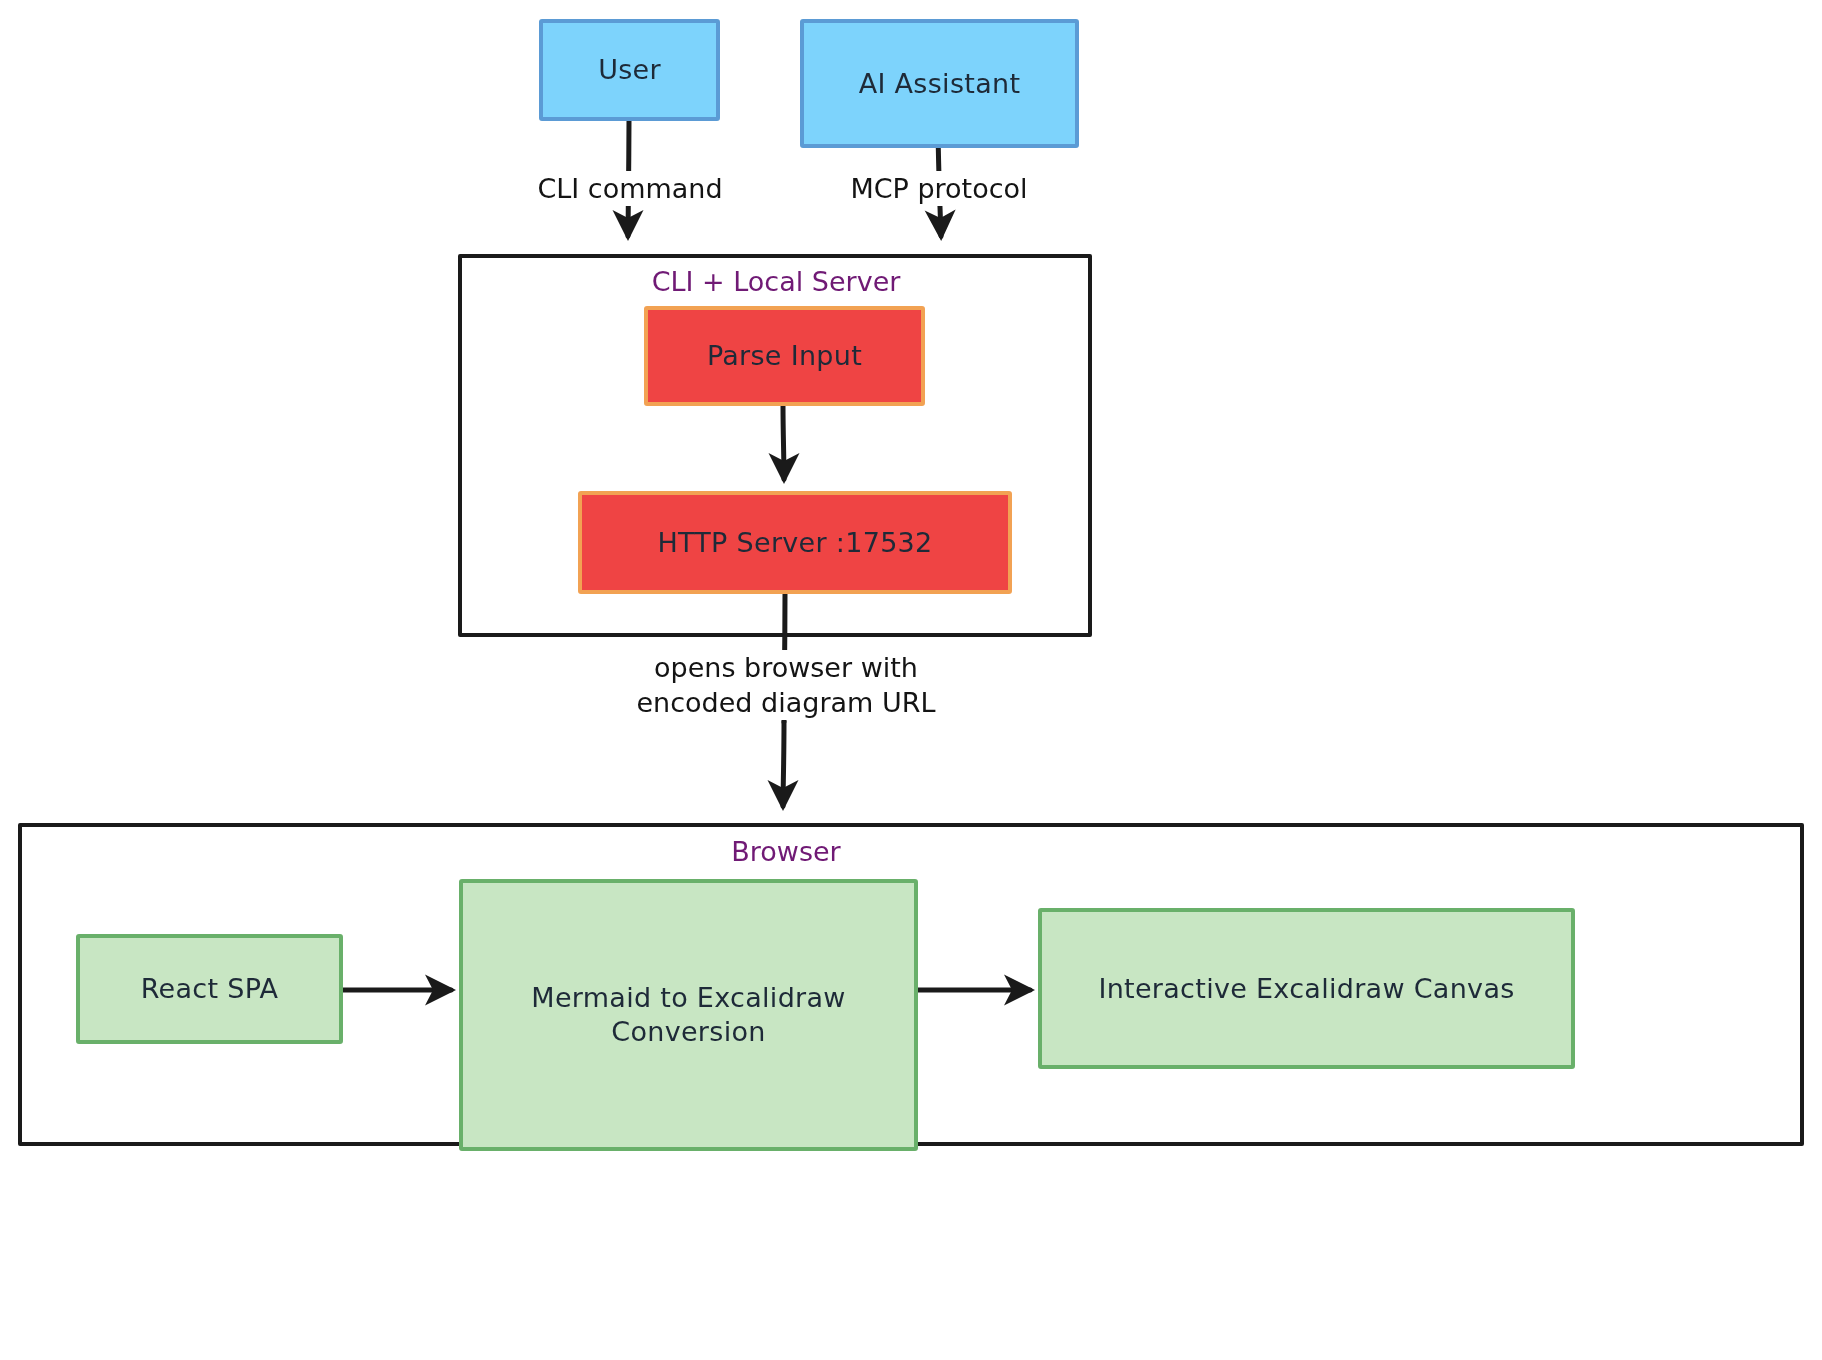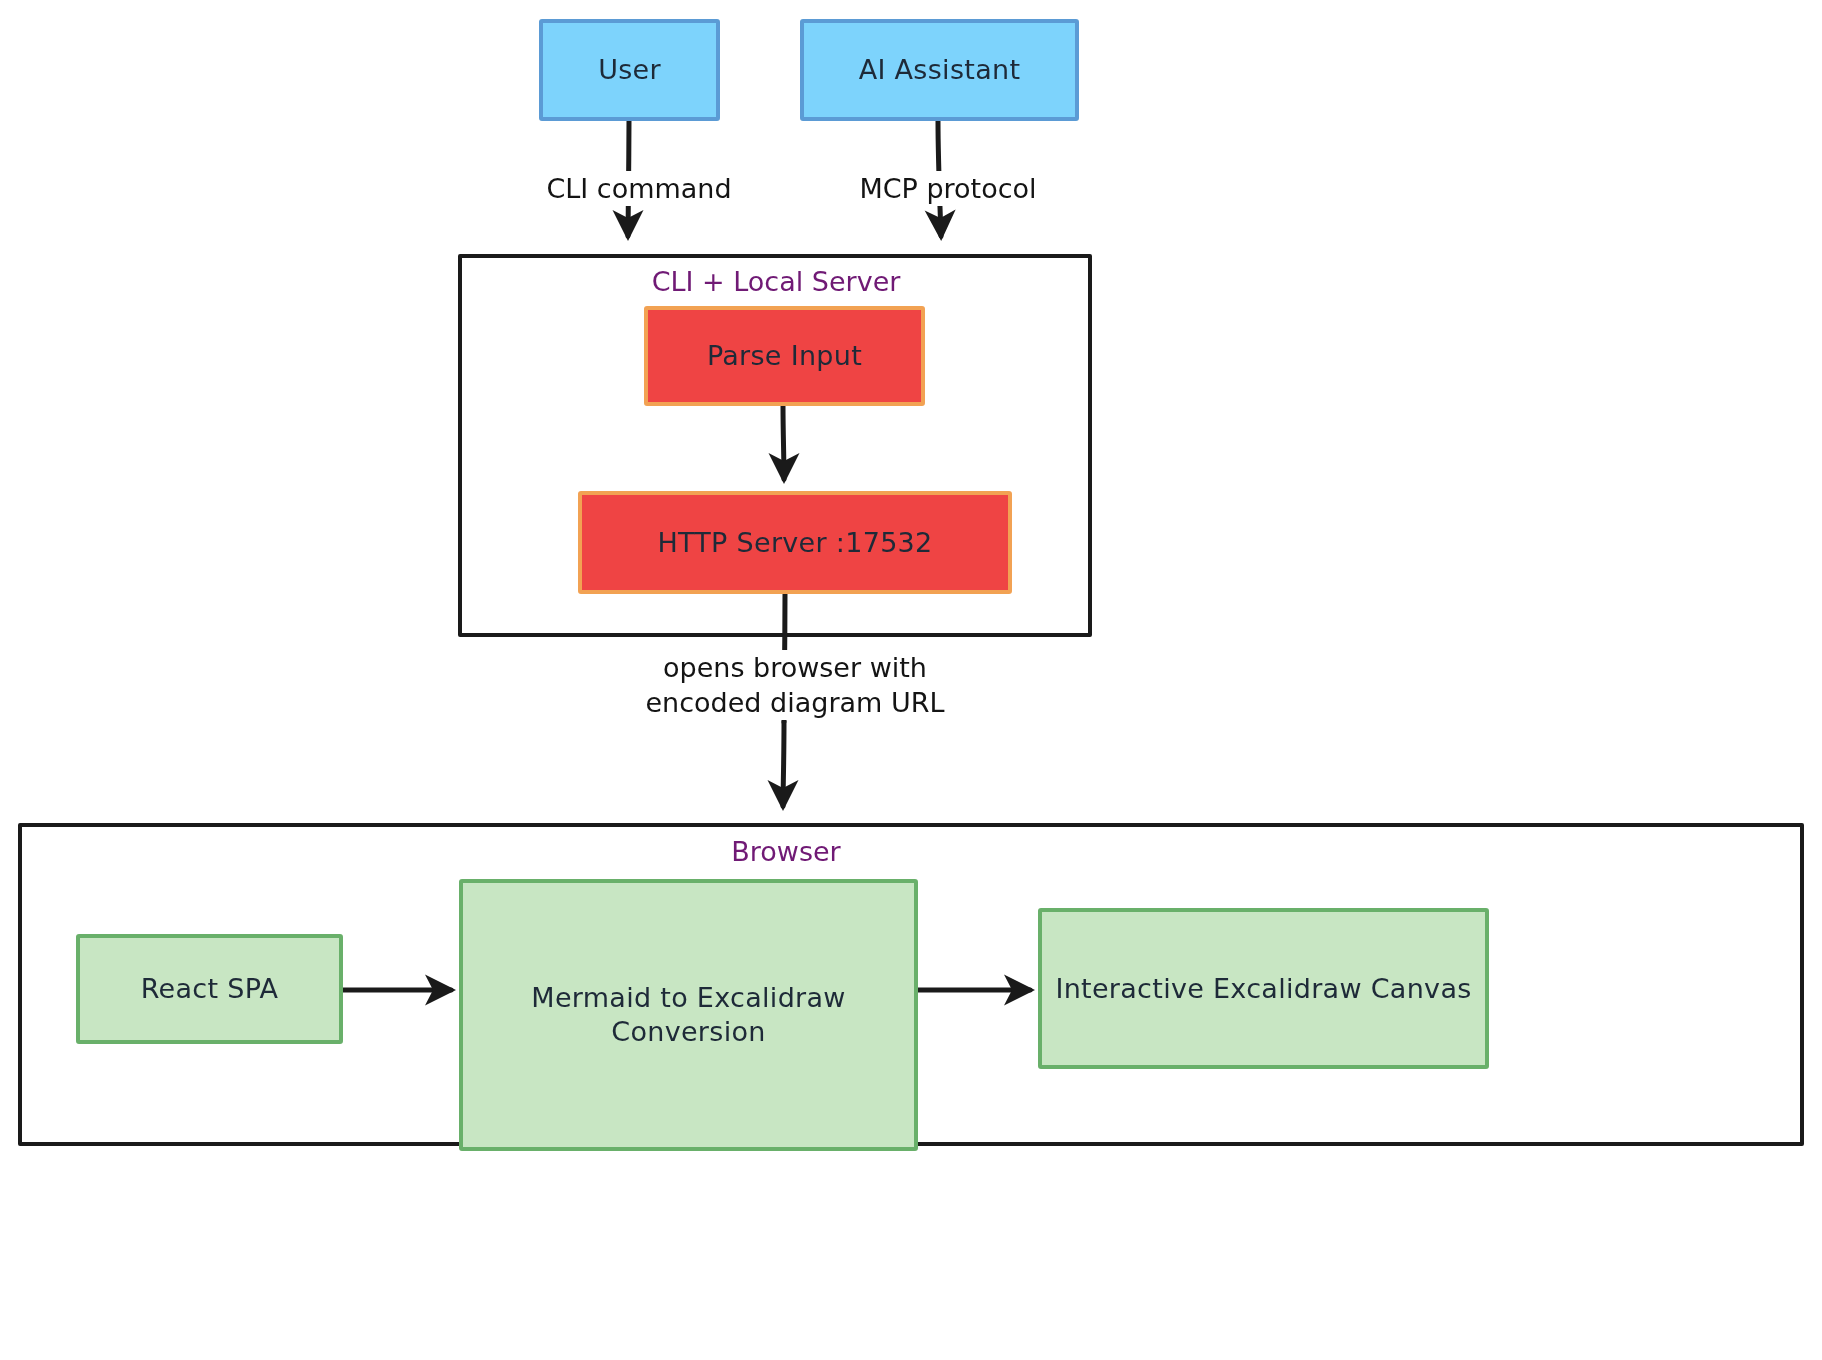--- a/index.html
+++ b/index.html
@@ -80,21 +80,20 @@
     position: absolute;
     color: #141414;
     font-size: 27px;
     line-height: 1.3;
     white-space: pre-line;
     text-align: center;
     transform: translateX(-50%);
     z-index: 4;
     background: #ffffff;
     padding: 0 6px;
-    margin-left: 9px;
   }
   #edges {
     position: absolute;
     left: 0; top: 0;
     width: 1822px;
     height: 1360px;
     z-index: 2;
     pointer-events: none;
   }
 </style>
@@ -139,42 +138,42 @@
   <div class="group" style="left:458px; top:254px; width:634px; height:383px;"></div>
   <div class="group-title" style="left:776px; top:266px;">CLI + Local Server</div>
 
   <div class="group" style="left:18px; top:823px; width:1786px; height:323px;"></div>
   <div class="group-title" style="left:786px; top:836px;">Browser</div>
 
   <div class="node node-blue" style="left:539px; top:19px; width:181px; height:102px;">
     <span class="label">User</span>
   </div>
 
-  <div class="node node-blue" style="left:800px; top:19px; width:279px; height:102px;">
+  <div class="node node-blue" style="left:800px; top:19px; width:279px; height:129px;">
     <span class="label">AI Assistant</span>
   </div>
 
   <div class="node node-orange" style="left:644px; top:306px; width:281px; height:100px;">
     <span class="label">Parse Input</span>
   </div>
 
   <div class="node node-orange" style="left:578px; top:491px; width:434px; height:103px;">
     <span class="label">HTTP Server :17532</span>
   </div>
 
   <div class="node node-green" style="left:76px; top:934px; width:267px; height:110px;">
     <span class="label">React SPA</span>
   </div>
 
   <div class="node node-green" style="left:459px; top:879px; width:459px; height:272px;">
     <span class="label">Mermaid to Excalidraw
 Conversion</span>
   </div>
 
-  <div class="node node-green" style="left:1038px; top:908px; width:451px; height:161px;">
+  <div class="node node-green" style="left:1038px; top:908px; width:537px; height:161px;">
     <span class="label">Interactive Excalidraw Canvas</span>
   </div>
 
   <div class="edge-label" style="left:630px; top:171px;">CLI command</div>
 
   <div class="edge-label" style="left:939px; top:171px;">MCP protocol</div>
 
   <div class="edge-label" style="left:786px; top:650px;">opens browser with
 encoded diagram URL</div>
 

